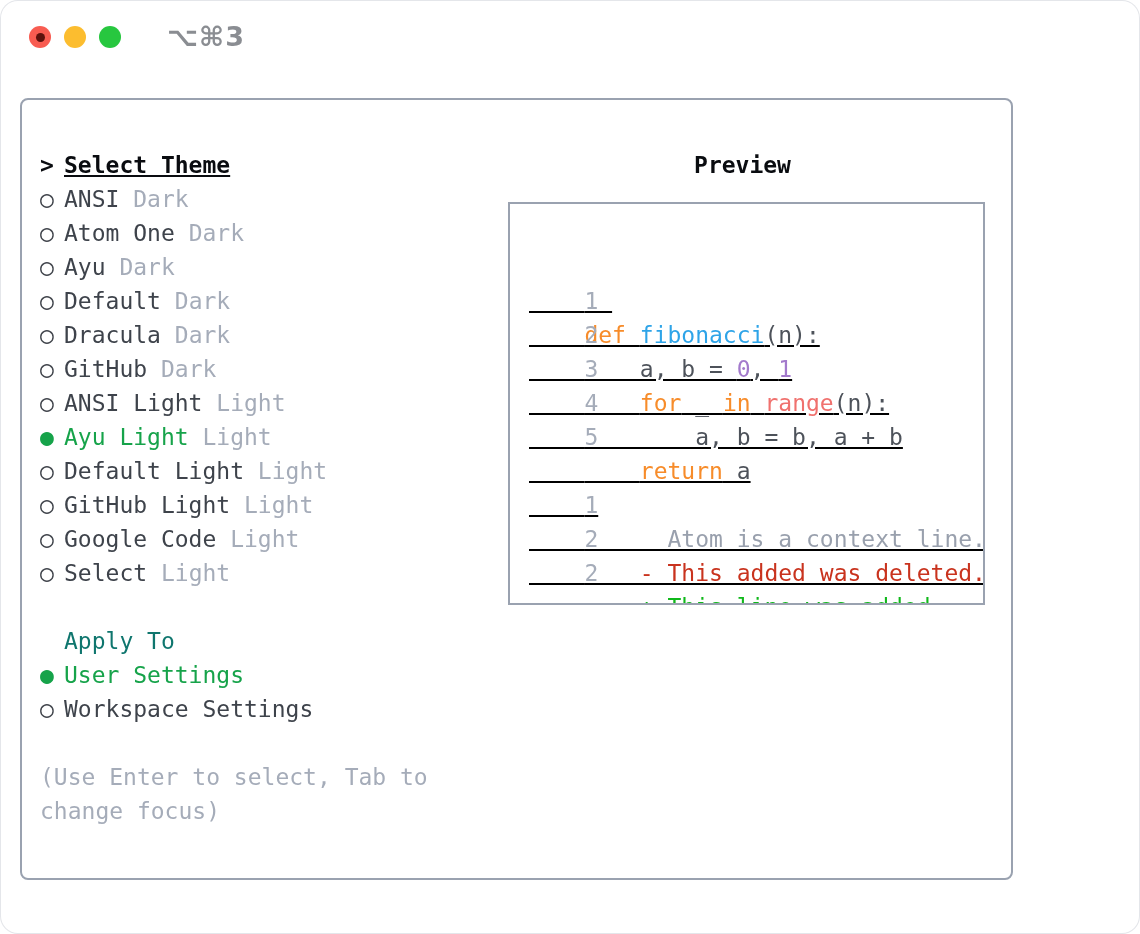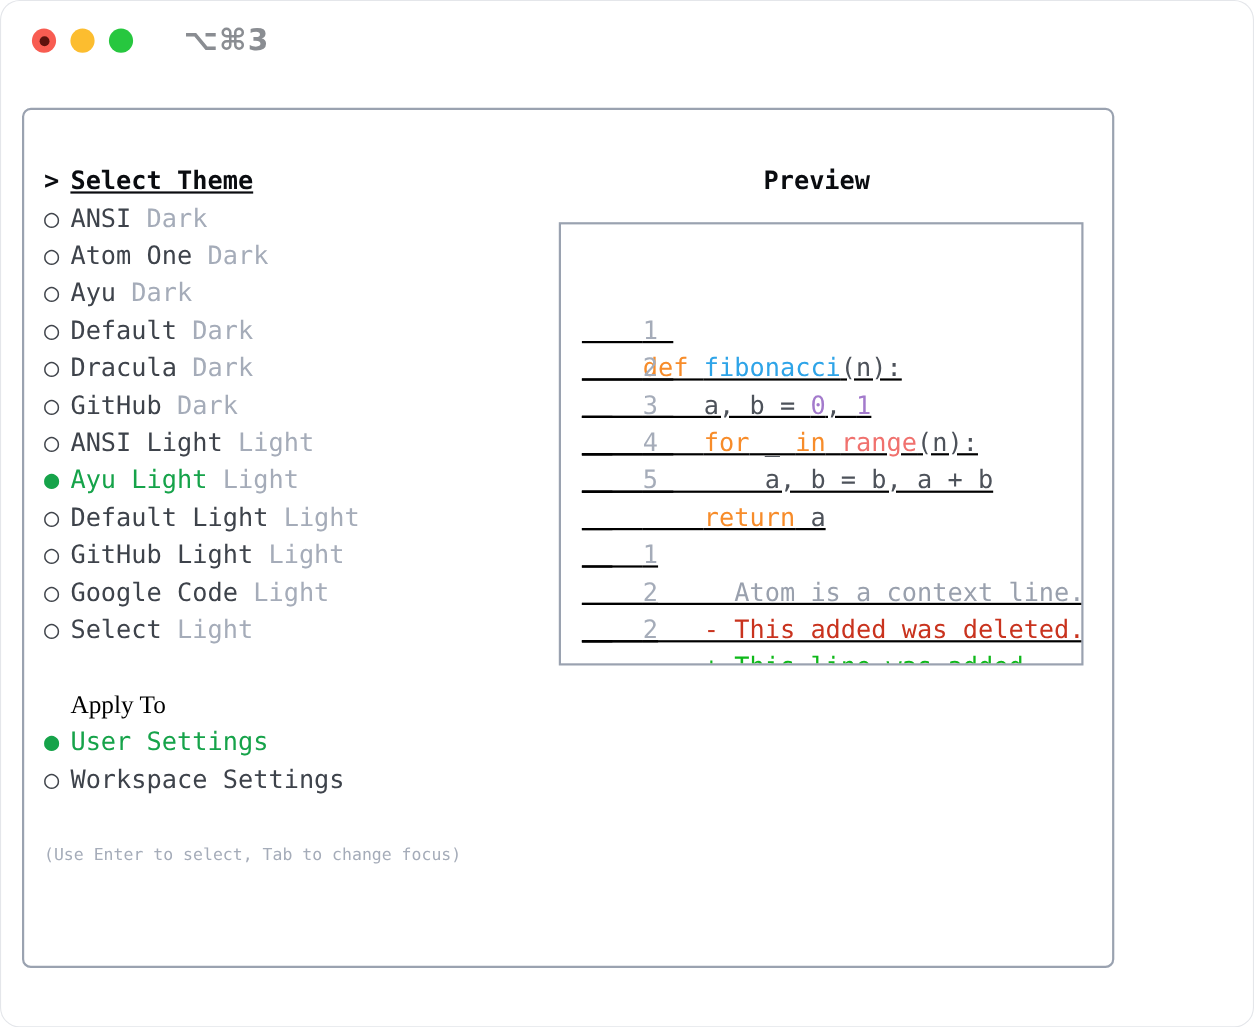--- a/index.html
+++ b/index.html
@@ -31,26 +31,26 @@
     position: absolute; left: 20px; top: 98px; width: 993px; height: 782px;
     border: 2px solid var(--border-gray, #9aa2b0); border-radius: 8px; background: #fff;
   }
   .left  { position: absolute; left: 18px;  top: 48px; }
   .right { position: absolute; left: 478px; top: 48px; }
 
   .row { display: flex; height: 34px; line-height: 34px; font-size: 23px; white-space: pre; }
   .mark { width: 24px; flex: 0 0 24px; color: #42464d; }
   .prompt-mark { font-weight: bold; color: #0a0c10; }
   .heading { font-weight: bold; color: #0a0c10; text-decoration: underline; }
-  .subheading { color: #000000; font-family: Liberation Serif, serif; }
+  .subheading { color: #0f766e; }
   .tname { color: #3e434b; }
   .ttag  { color: var(--muted-gray, #a5acb9); margin-left: 1ch; }
   .selected .tname, .selected .radio { color: var(--accent-green, #16a34a); }
   .spacer { height: 34px; }
-  .hint { width: 430px; font-size: 15px; line-height: 34px;
+  .hint { width: 430px; font-size: 23px; line-height: 34px;
           color: var(--muted-gray, #a5acb9); white-space: normal; }
 
   
   .pheading { height: 34px; line-height: 34px; font-size: 23px;
               font-weight: bold; color: #0a0c10; text-align: center; }
   .pbox {
     margin-left: 8px; margin-top: 20px; width: 477px; height: 403px;
     border: 2px solid var(--border-gray, #9aa2b0); background: #fff;
     padding: 46px 0 0 19px; overflow: hidden;
   }

